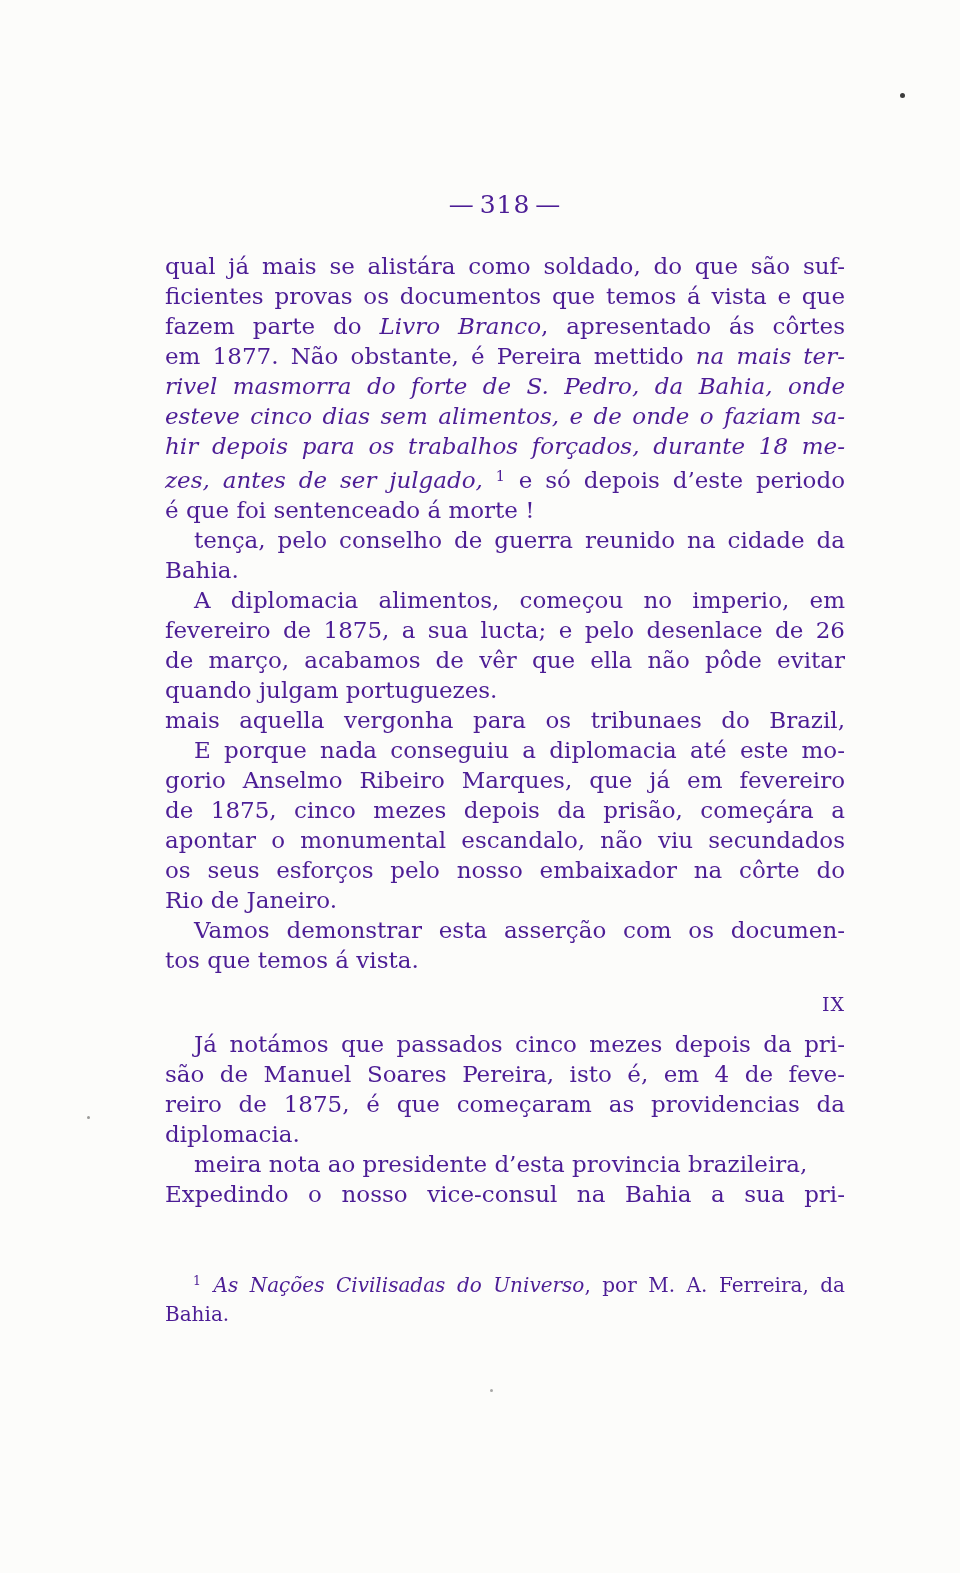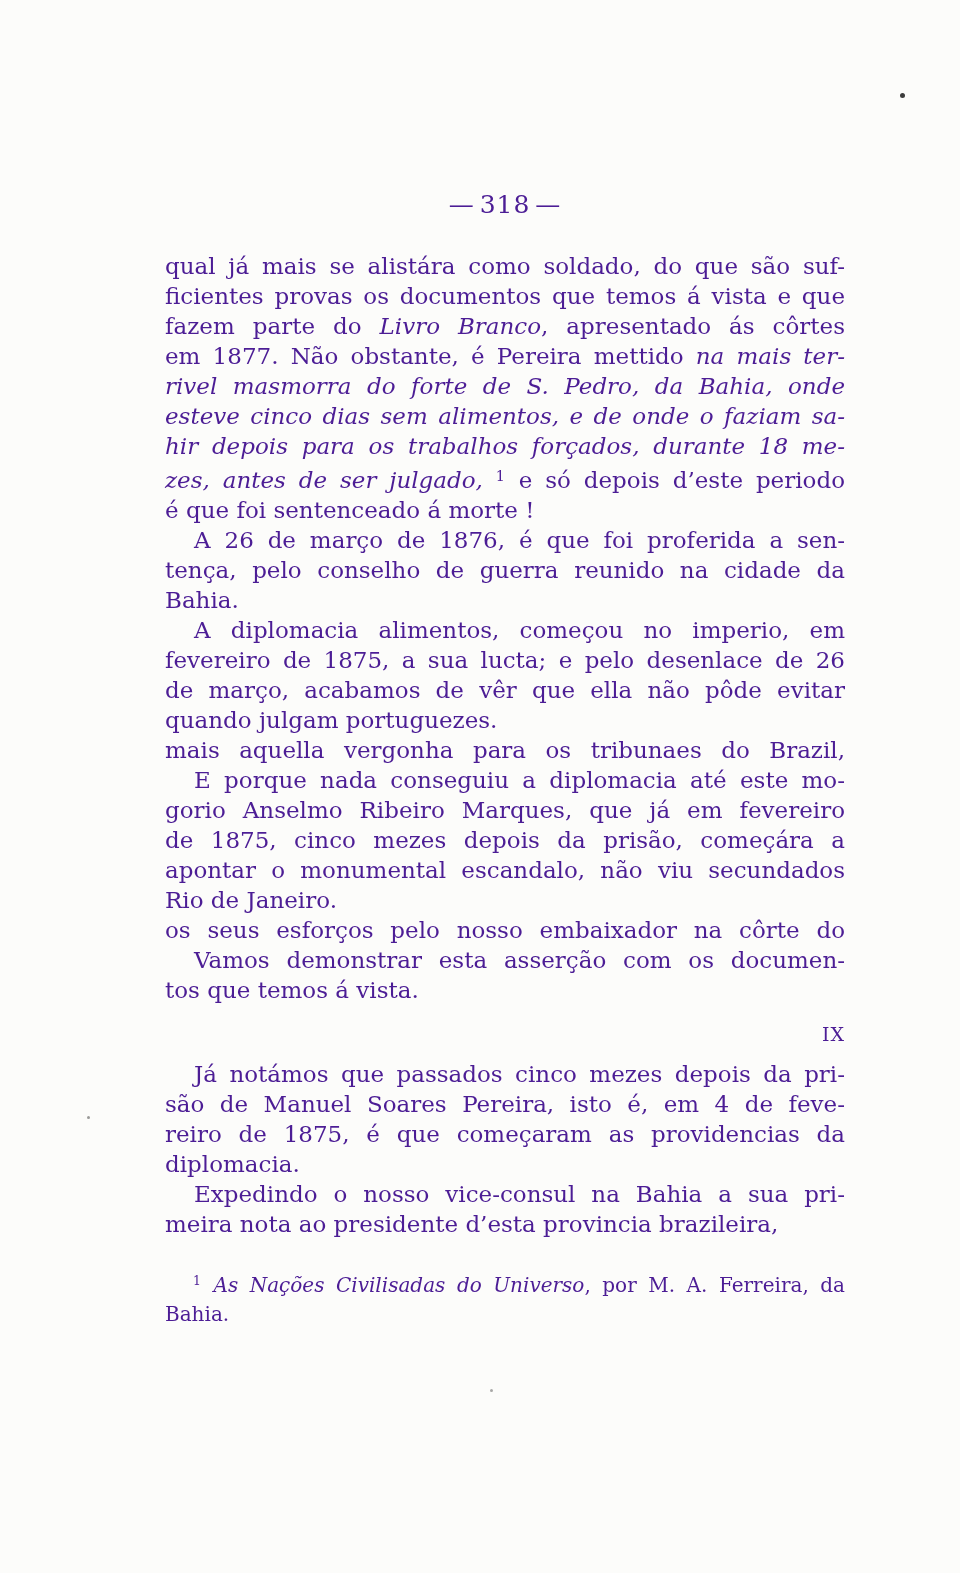--- a/index.html
+++ b/index.html
@@ -92,53 +92,52 @@
         <div class="line just"><span>ficientes provas os documentos que temos á vista e que</span></div>
         <div class="line just"><span>fazem parte do </span><span class="it">Livro Branco</span><span>, apresentado ás côrtes</span></div>
         <div class="line just"><span>em 1877. Não obstante, é Pereira mettido </span><span class="it">na mais ter-</span></div>
         <div class="line just"><span class="it">rivel masmorra do forte de S. Pedro, da Bahia, onde</span></div>
         <div class="line just"><span class="it">esteve cinco dias sem alimentos, e de onde o faziam sa-</span></div>
         <div class="line just"><span class="it">hir depois para os trabalhos forçados, durante 18 me-</span></div>
         <div class="line just"><span class="it">zes, antes de ser julgado,</span><span> </span><span class="sup">1</span><span> e só depois d’este periodo</span></div>
         <div class="line"><span>é que foi sentenceado á morte !</span></div>
       </div>
       <div class="para indent">
-        <div class="line just"><span>A 26 de março de 1876, é que foi proferida a sen-</span></div>
         <div class="line just"><span>tença, pelo conselho de guerra reunido na cidade da</span></div>
         <div class="line"><span>Bahia.</span></div>
       </div>
       <div class="para indent">
         <div class="line just"><span>A diplomacia alimentos, começou no imperio, em</span></div>
         <div class="line just"><span>fevereiro de 1875, a sua lucta; e pelo desenlace de 26</span></div>
         <div class="line just"><span>de março, acabamos de vêr que ella não pôde evitar</span></div>
         <div class="line"><span>quando julgam portuguezes.</span></div>
         <div class="line just"><span>mais aquella vergonha para os tribunaes do Brazil,</span></div>
       </div>
       <div class="para indent">
         <div class="line just"><span>E porque nada conseguiu a diplomacia até este mo-</span></div>
         <div class="line just"><span>gorio Anselmo Ribeiro Marques, que já em fevereiro</span></div>
         <div class="line just"><span>de 1875, cinco mezes depois da prisão, começára a</span></div>
         <div class="line just"><span>apontar o monumental escandalo, não viu secundados</span></div>
+        <div class="line just"><span>os seus esforços pelo nosso embaixador na côrte do</span></div>
         <div class="line"><span>Rio de Janeiro.</span></div>
-        <div class="line just"><span>os seus esforços pelo nosso embaixador na côrte do</span></div>
       </div>
       <div class="para indent">
         <div class="line just"><span>Vamos demonstrar esta asserção com os documen-</span></div>
         <div class="line"><span>tos que temos á vista.</span></div>
       </div>
       <div class="section-heading">IX</div>
       <div class="para indent">
         <div class="line just"><span>Já notámos que passados cinco mezes depois da pri-</span></div>
         <div class="line just"><span>são de Manuel Soares Pereira, isto é, em 4 de feve-</span></div>
         <div class="line just"><span>reiro de 1875, é que começaram as providencias da</span></div>
         <div class="line"><span>diplomacia.</span></div>
       </div>
       <div class="para indent">
+        <div class="line"><span>meira nota ao presidente d’esta provincia brazileira,</span></div>
         <div class="line just"><span>Expedindo o nosso vice-consul na Bahia a sua pri-</span></div>
-        <div class="line"><span>meira nota ao presidente d’esta provincia brazileira,</span></div>
       </div>
     </div>
 
   <div class="footnote">
       <div class="line just"><span class="sup">1</span><span> </span><span class="it">As Nações Civilisadas do Universo</span><span>, por M. A. Ferreira, da</span></div>
       <div class="line"><span>Bahia.</span></div>
     </div>
 
   <div class="speck speck-1"></div>
   <div class="speck speck-2"></div>

